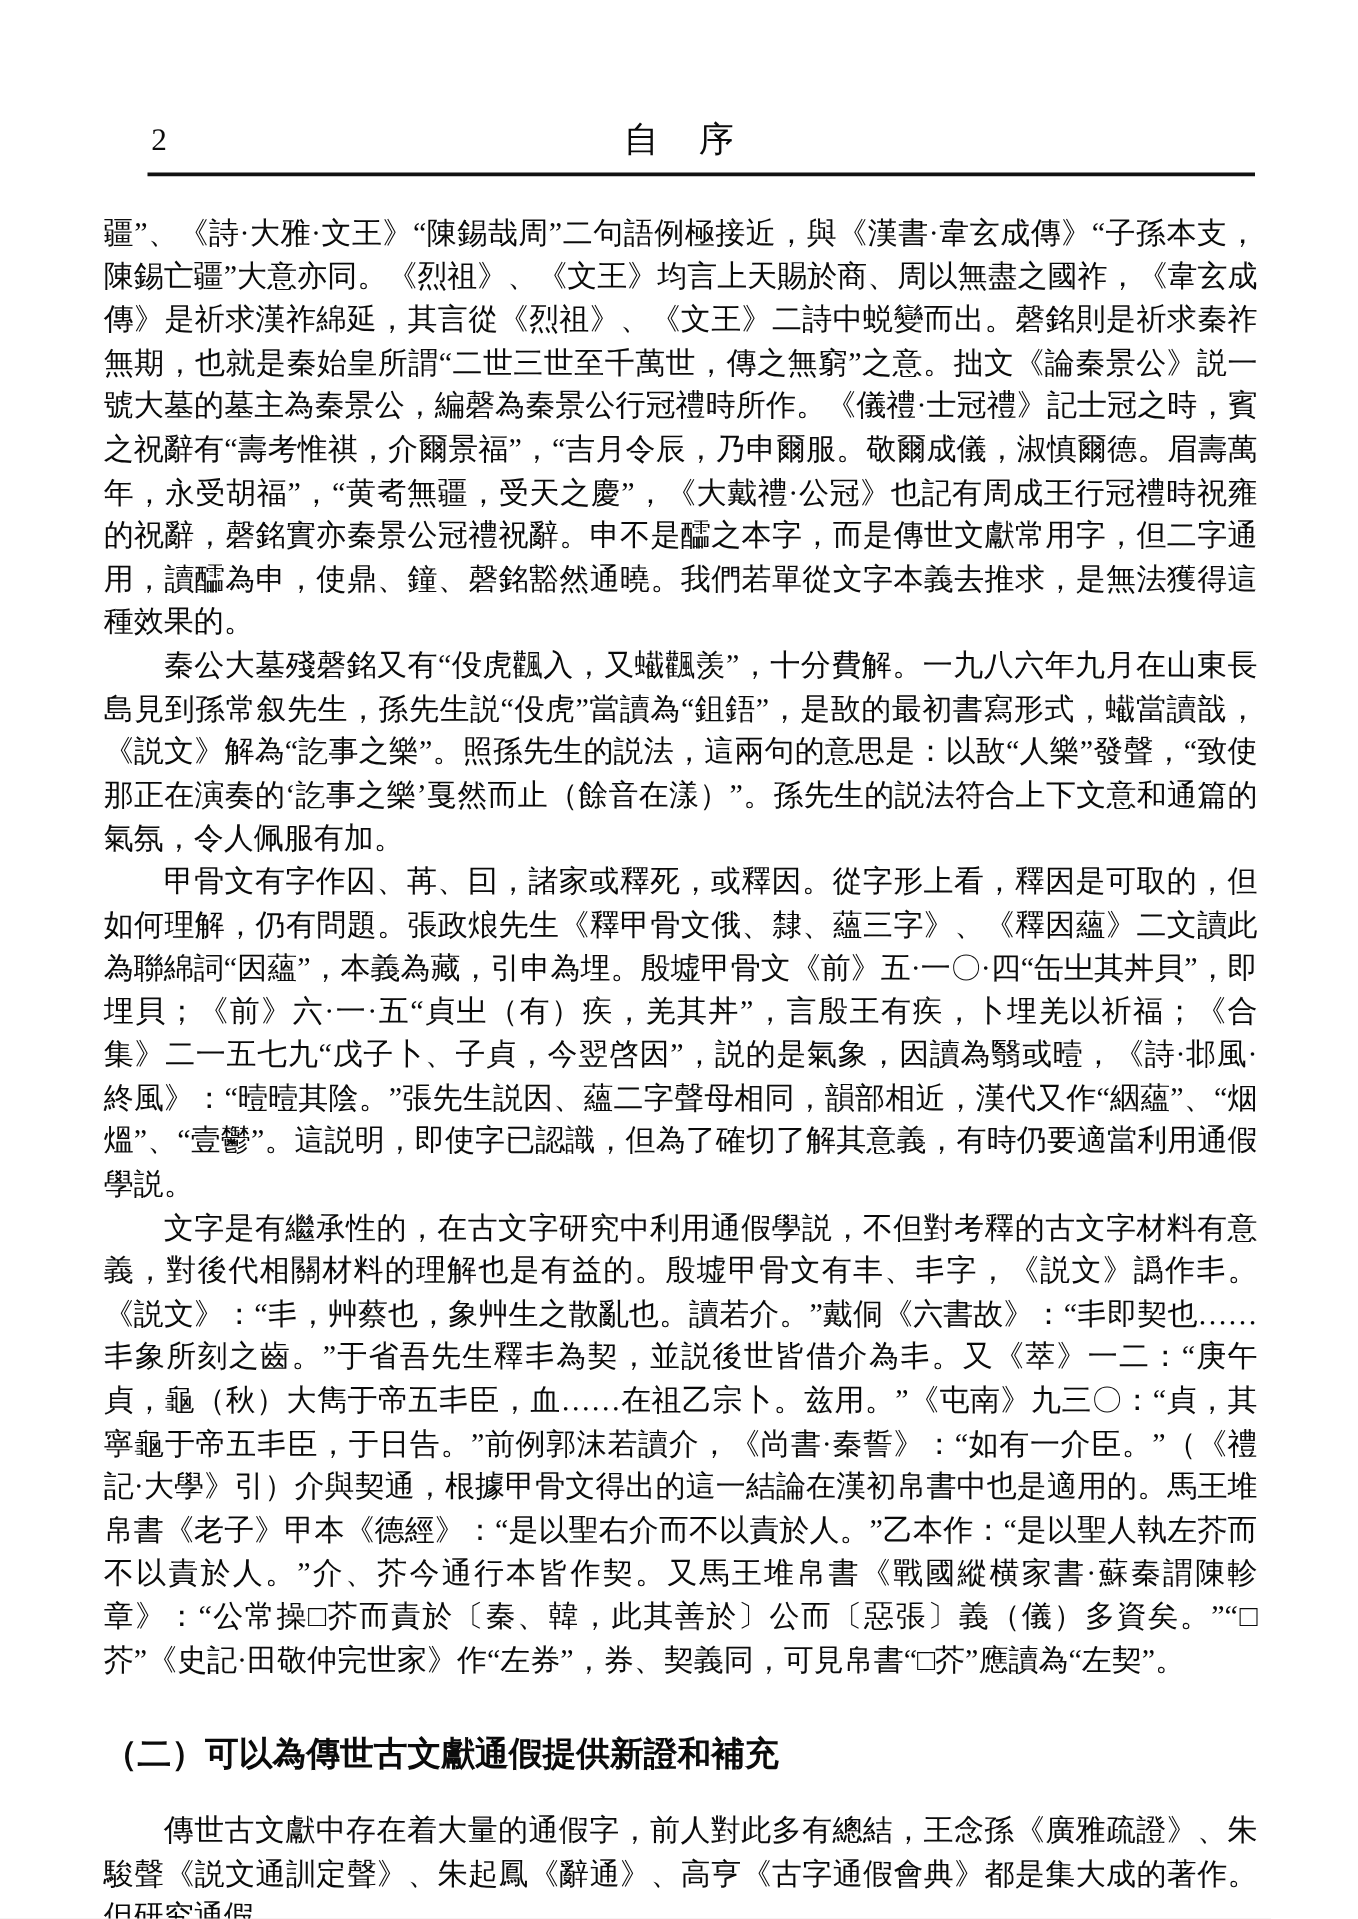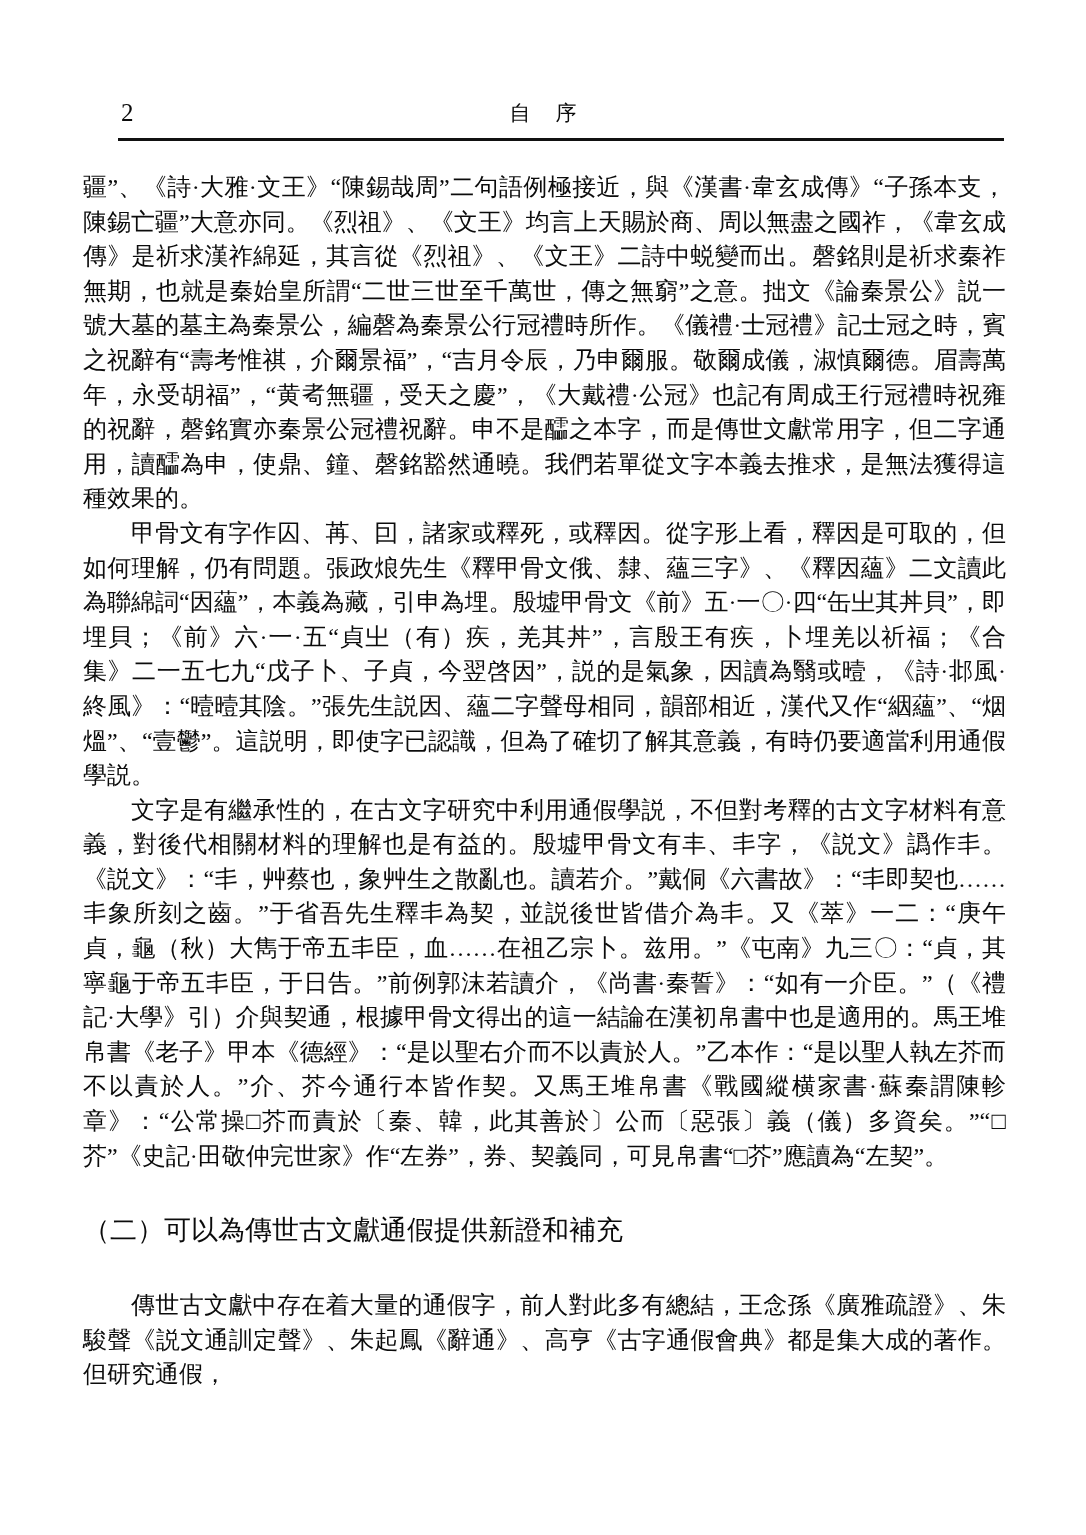--- a/index.html
+++ b/index.html
@@ -17,21 +17,21 @@
     top:96px;left:83px;right:81px;
     height:34px;
   }
   .page-number{
     position:absolute;left:38px;top:0;
     font-size:25px;line-height:34px;
   }
   .header-title{
     position:absolute;left:0;right:0;top:0;
     text-align:center;
-    font-size:21px;line-height:34px;
+    font-size:28px;line-height:34px;
     letter-spacing:2px;
   }
   .header-rule{
     position:absolute;
     top:138px;left:118px;right:82px;
     height:0;
     border-top:3px solid #111;
   }
   .body-text{
     position:absolute;
@@ -39,41 +39,42 @@
     width:923px;
     font-size:24px;
     line-height:34.6px;
     text-align:justify;
     word-break:break-all;
     overflow-wrap:anywhere;
   }
   .para{margin:0;}
   .para.indent{text-indent:2em;}
   .section-heading{
-    margin:39px 0 40px 0;
+    margin:39px 0 27px 0;
     font-size:27px;
-    font-weight:normal;
+    font-weight:bold;
     line-height:36px;
     text-align:left;
     text-indent:0;
   }
 </style>
 </head>
 <body>
 
 <div class="page">
 
   <div class="running-header">
     <div class="page-number">2</div>
     <div class="header-title">自　序</div>
   </div>
 
   <div class="header-rule"></div>
 
   <div class="body-text">
     <p class="para">疆”、《詩·大雅·文王》“陳錫哉周”二句語例極接近，與《漢書·韋玄成傳》“子孫本支，陳錫亡疆”大意亦同。《烈祖》、《文王》均言上天賜於商、周以無盡之國祚，《韋玄成傳》是祈求漢祚綿延，其言從《烈祖》、《文王》二詩中蜕變而出。磬銘則是祈求秦祚無期，也就是秦始皇所謂“二世三世至千萬世，傳之無窮”之意。拙文《論秦景公》説一號大墓的墓主為秦景公，編磬為秦景公行冠禮時所作。《儀禮·士冠禮》記士冠之時，賓之祝辭有“壽考惟祺，介爾景福”，“吉月令辰，乃申爾服。敬爾成儀，淑慎爾德。眉壽萬年，永受胡福”，“黄耇無疆，受天之慶”，《大戴禮·公冠》也記有周成王行冠禮時祝雍的祝辭，磬銘實亦秦景公冠禮祝辭。申不是醽之本字，而是傳世文獻常用字，但二字通用，讀醽為申，使鼎、鐘、磬銘豁然通曉。我們若單從文字本義去推求，是無法獲得這種效果的。</p>
+    <p class="para indent">秦公大墓殘磬銘又有“伇虎飌入，又蠘飌羡”，十分費解。一九八六年九月在山東長島見到孫常叙先生，孫先生説“伇虎”當讀為“鉏鋙”，是敔的最初書寫形式，蠘當讀戠，《説文》解為“訖事之樂”。照孫先生的説法，這兩句的意思是：以敔“人樂”發聲，“致使那正在演奏的‘訖事之樂’戛然而止（餘音在漾）”。孫先生的説法符合上下文意和通篇的氣氛，令人佩服有加。</p>
     <p class="para indent">甲骨文有字作囚、苒、囙，諸家或釋死，或釋因。從字形上看，釋因是可取的，但如何理解，仍有問題。張政烺先生《釋甲骨文俄、隸、蘊三字》、《釋因蘊》二文讀此為聯綿詞“因蘊”，本義為藏，引申為埋。殷墟甲骨文《前》五·一〇·四“缶㞢其丼貝”，即埋貝；《前》六·一·五“貞㞢（有）疾，羌其丼”，言殷王有疾，卜埋羌以祈福；《合集》二一五七九“戊子卜、子貞，今翌啓因”，説的是氣象，因讀為翳或曀，《詩·邶風·終風》：“曀曀其陰。”張先生説因、蘊二字聲母相同，韻部相近，漢代又作“絪蘊”、“烟熅”、“壹鬱”。這説明，即使字已認識，但為了確切了解其意義，有時仍要適當利用通假學説。</p>
     <p class="para indent">文字是有繼承性的，在古文字研究中利用通假學説，不但對考釋的古文字材料有意義，對後代相關材料的理解也是有益的。殷墟甲骨文有丰、丯字，《説文》譌作丯。《説文》：“丯，艸蔡也，象艸生之散亂也。讀若介。”戴侗《六書故》：“丯即契也……丯象所刻之齒。”于省吾先生釋丯為契，並説後世皆借介為丯。又《萃》一二：“庚午貞，龜（秋）大雋于帝五丯臣，血……在祖乙宗卜。兹用。”《屯南》九三〇：“貞，其寧龜于帝五丯臣，于日告。”前例郭沫若讀介，《尚書·秦誓》：“如有一介臣。”（《禮記·大學》引）介與契通，根據甲骨文得出的這一結論在漢初帛書中也是適用的。馬王堆帛書《老子》甲本《德經》：“是以聖右介而不以責於人。”乙本作：“是以聖人執左芥而不以責於人。”介、芥今通行本皆作契。又馬王堆帛書《戰國縱横家書·蘇秦謂陳軫章》：“公常操□芥而責於〔秦、韓，此其善於〕公而〔惡張〕義（儀）多資矣。”“□芥”《史記·田敬仲完世家》作“左券”，券、契義同，可見帛書“□芥”應讀為“左契”。</p>
     <h2 class="section-heading">（二）可以為傳世古文獻通假提供新證和補充</h2>
     <p class="para indent">傳世古文獻中存在着大量的通假字，前人對此多有總結，王念孫《廣雅疏證》、朱駿聲《説文通訓定聲》、朱起鳳《辭通》、高亨《古字通假會典》都是集大成的著作。但研究通假，</p>
   </div>
 
 </div>
 
 </body></html>

